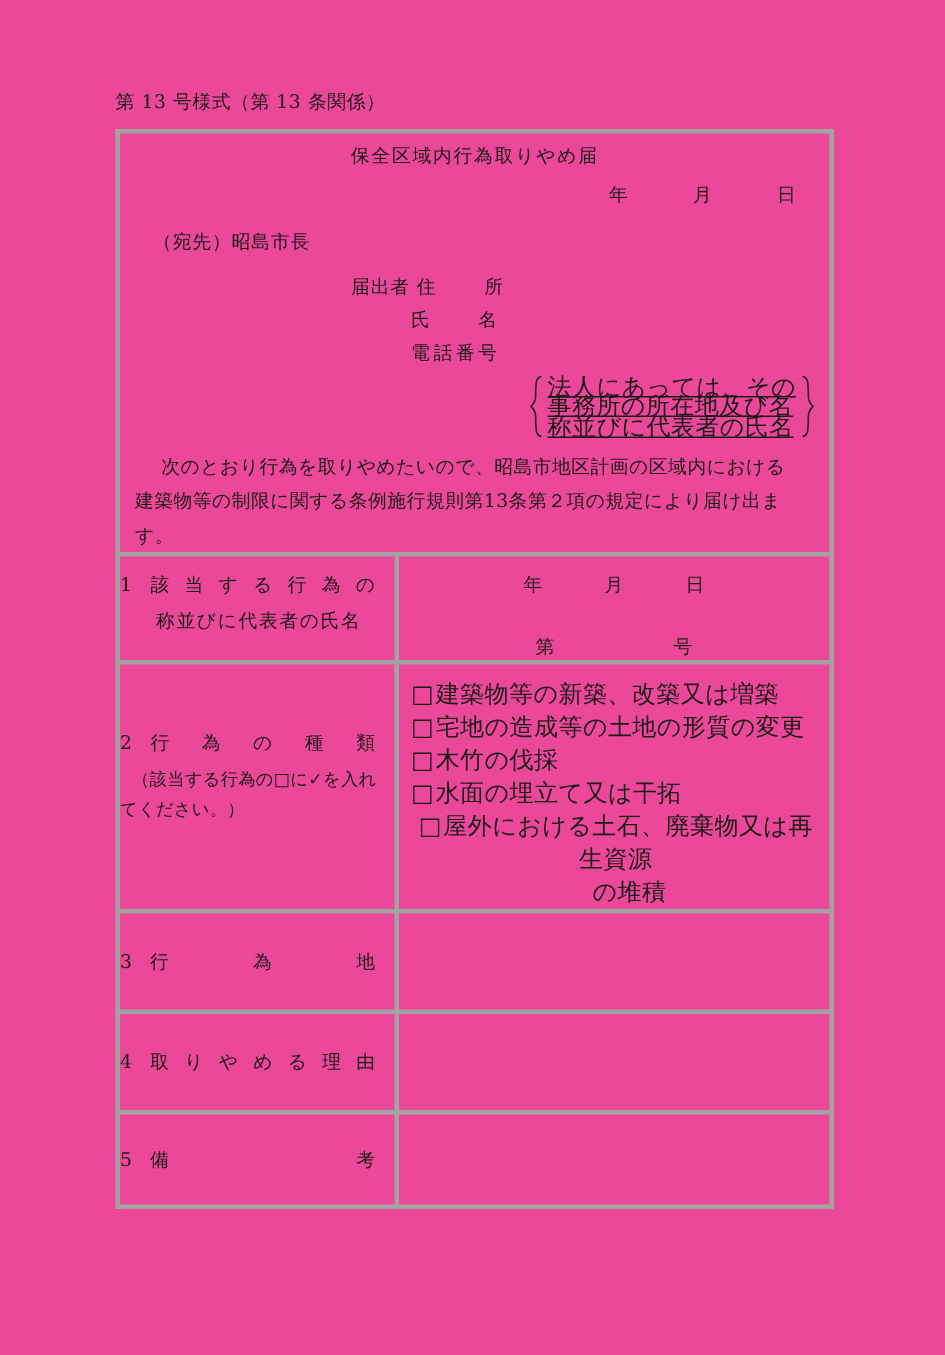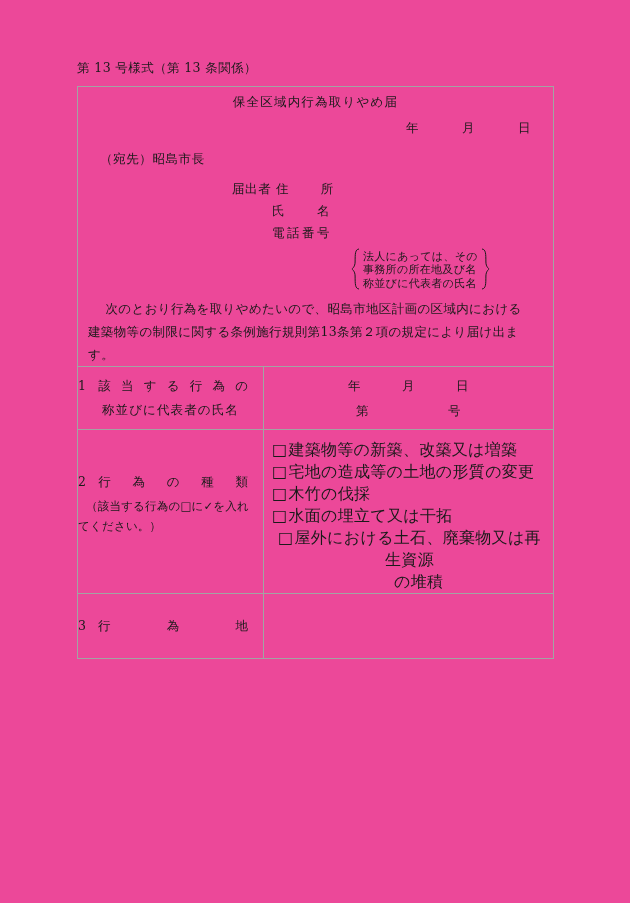--- a/index.html
+++ b/index.html
@@ -34,21 +34,21 @@
   
   .form-table {
     position: absolute;
     left: 77px;
     top: 86px;
     width: 476px;
     border-collapse: collapse;
     table-layout: fixed;
   }
   .form-table td {
-    border: 1px solid #a3a3a3;
+    border: 3px solid #a3a3a3;
     vertical-align: top;
     padding: 0;
   }
   .col-label { width: 186px; }
   .col-value { width: 290px; }
 
   
   .header-cell {
     height: 255px;
     position: relative;
@@ -90,22 +90,23 @@
     width: 58px;
     text-align: justify;
     text-align-last: justify;
   }
 
   
   .brace-note {
     margin-top: 4px;
     padding-left: 272px;
     display: flex;
-    align-items: flex-end;
-    font-size: 11px;
+    align-items: center;
+    font-size: 16px;
+    text-decoration: underline;
   }
   .brace {
     font-size: 11px;
     line-height: 1;
     display: flex;
     align-items: center;
     width: 11px;
     justify-content: center;
   }
   .brace svg { display: block; }
@@ -146,21 +147,21 @@
   .r1-line1 { padding-top: 11px; letter-spacing: 0.3px; }
   .r1-line2 { padding-top: 7px; padding-left: 24px; letter-spacing: 1.1px; }
 
   .r1-value { position: relative; }
   .r1-v-line {
     font-size: 12.5px;
     text-align: center;
     letter-spacing: 0.5px;
   }
   .r1-v-line.a { padding-top: 11px; }
-  .r1-v-line.b { padding-top: 8px; }
+  .r1-v-line.b { padding-top: 8px; margin-top: 16px; }
   .r1-v-line span.gap1 { display: inline-block; width: 32px; }
   .r1-v-line span.gap2 { display: inline-block; width: 32px; }
   .r1-v-line span.gap3 { display: inline-block; width: 70px; }
 
   .r2-label { height: 139px; margin-left: 36px; }
   .r2-title { padding-top: 44px; letter-spacing: 0.3px; }
   .r2-sub {
     font-size: 11.5px;
     line-height: 20px;
     padding-top: 5px;
@@ -317,18 +318,36 @@
       <tr>
         <td class="row-label r3-label">
           <div class="r3-title">
             <span class="lab-num">3</span>
             <span class="spread w150">行為地</span>
           </div>
         </td>
         <td></td>
       </tr>
 
-
+      <tr>
+        <td class="row-label r4-label">
+          <div class="r4-title">
+            <span class="lab-num">4</span>
+            <span class="spread w150">取りやめる理由</span>
+          </div>
+        </td>
+        <td></td>
+      </tr>
+
+      <tr>
+        <td class="row-label r5-label">
+          <div class="r5-title">
+            <span class="lab-num">5</span>
+            <span class="spread w150">備考</span>
+          </div>
+        </td>
+        <td></td>
+      </tr>
 
     </tbody>
   </table>
 
 </div>
 
 </body></html>

